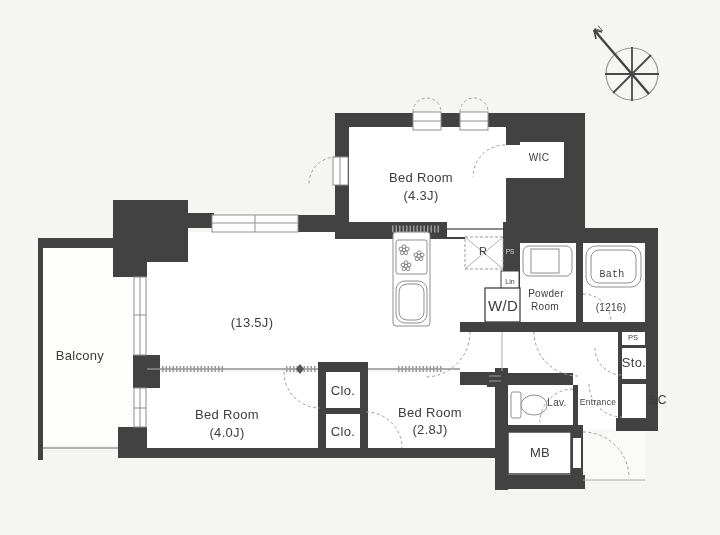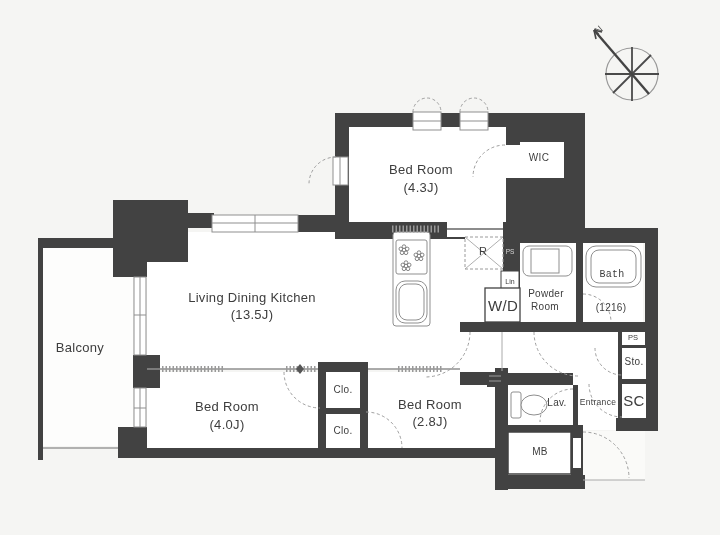--- a/index.html
+++ b/index.html
@@ -1,23 +1,23 @@
 <!DOCTYPE html>
 <html><head>
 <meta charset="utf-8">
 <style>
   html,body{margin:0;padding:0;}
   body{background:#ffffff;font-family:"Liberation Sans", sans-serif;}
   #stage{position:relative;width:720px;height:535px;background:#f5f5f3;overflow:hidden;}
   #plan-svg{position:absolute;left:0;top:0;}
   .lbl{position:absolute;transform:translate(-50%,-50%);white-space:nowrap;color:#3d3d3d;
        line-height:1;letter-spacing:.3px;text-align:center;}
-  .room{font-size:13px;}
+  .room{font-size:13px;margin-top:8px;}
   .mid{font-size:10px;}
-  .sm{font-size:10px;}
+  .sm{font-size:13px;}
   .xs{font-size:7.5px;letter-spacing:0;}
   .xxs{font-size:6.5px;letter-spacing:0;color:#d8d8d8;}
   .north{font-size:10px;color:#4a4a4a;transform:translate(-50%,-50%) rotate(-40deg);}
 </style>
 </head>
 <body>
 
 <div id="stage">
 
 <svg id="plan-svg" width="720" height="535" viewBox="0 0 720 535">
@@ -200,40 +200,39 @@
     <line x1="-27" y1="0" x2="27" y2="0" stroke="#4a4a4a" stroke-width="1.8"></line>
     <line x1="0" y1="-27" x2="0" y2="27" stroke="#4a4a4a" stroke-width="1.8"></line>
     <line x1="-19" y1="19" x2="19" y2="-19" stroke="#4a4a4a" stroke-width="1.8"></line>
     <line x1="17" y1="20" x2="-38" y2="-44" stroke="#444444" stroke-width="2.4"></line>
     <line x1="-38" y1="-44" x2="-30" y2="-42" stroke="#444444" stroke-width="1.6"></line>
     <line x1="-38" y1="-44" x2="-36" y2="-35" stroke="#444444" stroke-width="1.6"></line>
   </g>
 </svg>
 
 <div class="lbl room" style="left:80px;top:347px;">Balcony</div>
-<div class="lbl room" style="left:252px;top:297px;">Living Dining Kitchen</div>
 <div class="lbl room" style="left:252px;top:314px;">(13.5J)</div>
 <div class="lbl room" style="left:421px;top:169px;">Bed Room</div>
 <div class="lbl room" style="left:421px;top:187px;">(4.3J)</div>
 <div class="lbl room" style="left:227px;top:406px;">Bed Room</div>
 <div class="lbl room" style="left:227px;top:424px;">(4.0J)</div>
 <div class="lbl room" style="left:430px;top:404px;">Bed Room</div>
 <div class="lbl room" style="left:430px;top:421px;">(2.8J)</div>
 <div class="lbl mid" style="left:539px;top:158px;">WIC</div>
 <div class="lbl mid" style="left:546px;top:294px;">Powder</div>
 <div class="lbl mid" style="left:545px;top:307px;text-align:right;">Room</div>
 <div class="lbl mid" style="left:612px;top:275px;font-family:Liberation Mono, monospace;">Bath</div>
 <div class="lbl mid" style="left:611px;top:308px;">(1216)</div>
 <div class="lbl sm" style="left:503px;top:305px;font-size:15px;">W/D</div>
 <div class="lbl" style="left:483px;top:251px;font-size:11px;">R</div>
 <div class="lbl xxs" style="left:510px;top:252px;">PS</div>
 <div class="lbl xs" style="left:510px;top:281px;font-size:7px;">Lin</div>
 <div class="lbl xs" style="left:633px;top:338px;">PS</div>
 <div class="lbl sm" style="left:634px;top:362px;">Sto.</div>
-<div class="lbl sm" style="left:634px;top:400px;font-size:15px;">SC</div>
+<div class="lbl sm" style="left:658px;top:400px;font-size:12px;">SC</div>
 <div class="lbl mid" style="left:557px;top:403px;">Lav.</div>
 <div class="lbl" style="left:598px;top:402px;font-size:8.5px;">Entrance</div>
 <div class="lbl sm" style="left:540px;top:452px;">MB</div>
 <div class="lbl sm" style="left:343px;top:390px;">Clo.</div>
 <div class="lbl sm" style="left:343px;top:431px;">Clo.</div>
 <div class="lbl north" style="left:599px;top:30px;">N</div>
 
 </div>
 
 </body></html>

